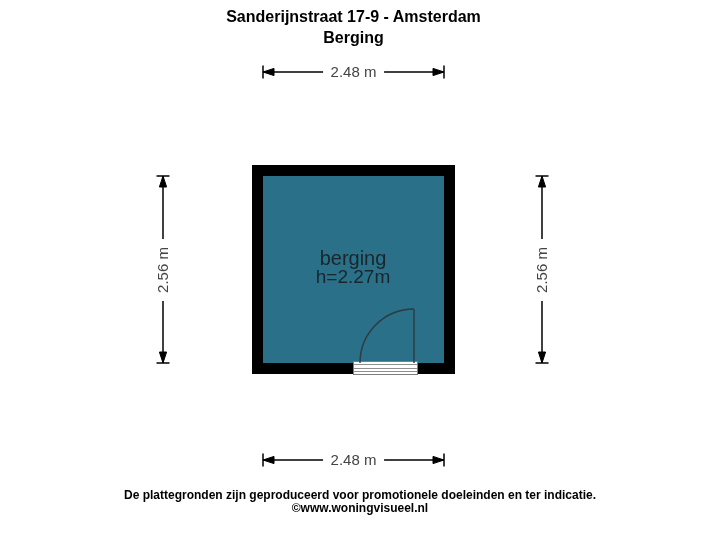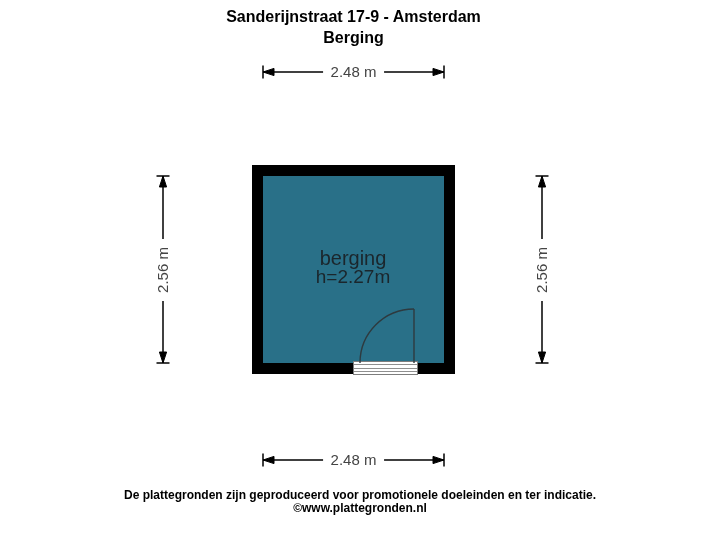--- a/index.html
+++ b/index.html
@@ -91,16 +91,16 @@
     <div class="room-height">h=2.27m</div>
   </div>
 
   <div class="dim-pill" style="left:353.5px;top:72px;">2.48 m</div>
   <div class="dim-pill" style="left:353.5px;top:460px;">2.48 m</div>
   <div class="dim-pill vert" style="left:163px;top:269.5px;">2.56 m</div>
   <div class="dim-pill vert" style="left:542px;top:269.5px;">2.56 m</div>
 
   <div class="footer-block">
     <div class="footer-line">De plattegronden zijn geproduceerd voor promotionele doeleinden en ter indicatie.</div>
-    <div class="footer-line">©www.plattegronden.nl</div>
+    <div class="footer-line">©www.woningvisueel.nl</div>
   </div>
 
 </div>
 
 </body></html>

